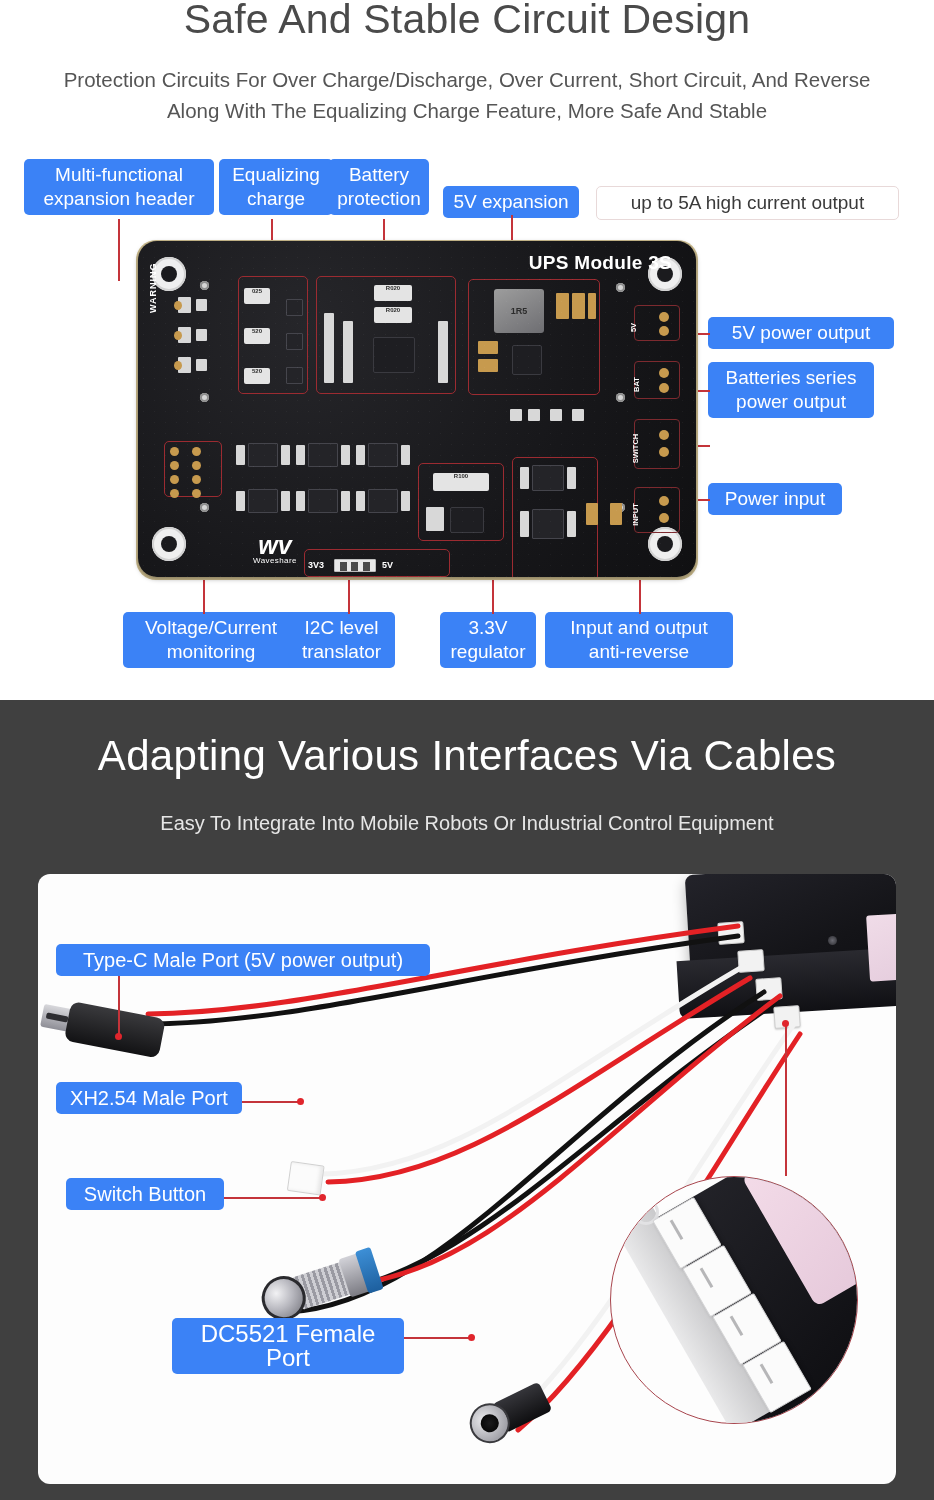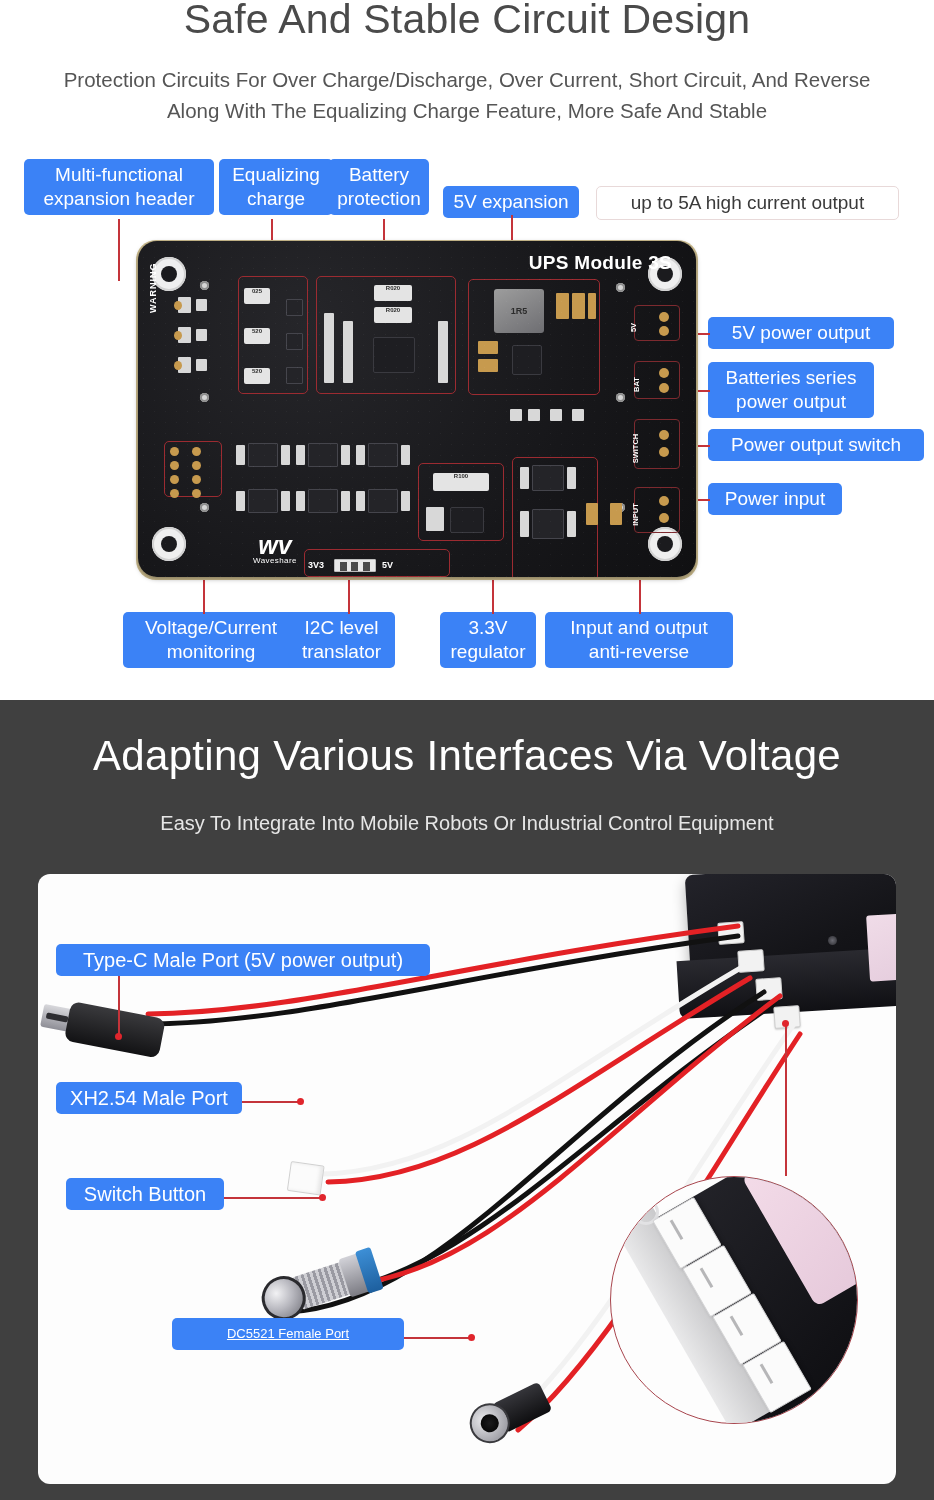--- a/index.html
+++ b/index.html
@@ -320,21 +320,20 @@
 
   <div class="chip ghost" style="left:596px; top:186px; width:303px;">up to 5A high current output</div>
 
   <div class="chip" style="left:708px; top:317px; width:186px;">5V power output</div>
   <div class="leader h" style="left:676px; top:333px; width:34px;"></div>
 
   <div class="chip" style="left:708px; top:362px; width:166px;">Batteries series
 power output</div>
   <div class="leader h" style="left:676px; top:390px; width:34px;"></div>
 
-  <div class="chip" style="left:708px; top:429px; width:216px;">Power output switch</div>
   <div class="leader h" style="left:676px; top:445px; width:34px;"></div>
 
   <div class="chip" style="left:708px; top:483px; width:134px;">Power input</div>
   <div class="leader h" style="left:676px; top:499px; width:34px;"></div>
 
   <div class="chip" style="left:95px; top:612px; width:176px;margin-left:28px;">Voltage/Current
 monitoring</div>
   <div class="leader v" style="left:203px; top:498px; height:116px;"></div>
 
   <div class="chip" style="left:288px; top:612px; width:107px;">I2C level
@@ -498,21 +497,21 @@
         <span class="cl" style="left:-11px;">INPUT</span>
         <div class="padg" style="left:24px; top:8px;  width:10px; height:10px; border-radius:50%;"></div>
         <div class="padg" style="left:24px; top:25px; width:10px; height:10px; border-radius:50%;"></div>
       </div>
 
     </div>
   </div>
 </div>
 
 <div id="sec2">
-  <div id="sec2-title">Adapting Various Interfaces Via Voltage</div>
+  <div id="sec2-title">Adapting Various Interfaces Via Cables</div>
   <div id="sec2-sub">Easy To Integrate Into Mobile Robots Or Industrial Control Equipment</div>
 
   <div id="photo">
 
     <div class="dev" id="dev-top"></div>
     <div class="dev" id="dev-side"></div>
     <div class="dev" id="dev-bat"></div>
     <div class="dev" id="dev-screw"></div>
     <div class="devconn" style="left:680px; top:48px;"></div>
     <div class="devconn" style="left:700px; top:76px;"></div>
@@ -581,16 +580,16 @@
   <div class="dot" style="left:115px; top:333px;"></div>
 
   <div class="chip" style="left:56px; top:382px; width:186px; font-size:20px;">XH2.54 Male Port</div>
   <div class="leader h" style="left:242px; top:401px; width:58px;"></div>
   <div class="dot" style="left:297px; top:398px;"></div>
 
   <div class="chip" style="left:66px; top:478px; width:158px; font-size:20px;">Switch Button</div>
   <div class="leader h" style="left:224px; top:497px; width:98px;"></div>
   <div class="dot" style="left:319px; top:494px;"></div>
 
-  <div class="chip" style="left:172px; top:618px; width:232px; font-size:13px;text-decoration:underline;">DC5521 Female Port</div>
+  <div class="chip" style="left:172px; top:618px; width:232px; font-size:24px;">DC5521 Female Port</div>
   <div class="leader h" style="left:404px; top:637px; width:68px;"></div>
   <div class="dot" style="left:468px; top:634px;"></div>
 </div>
 
 </body></html>

